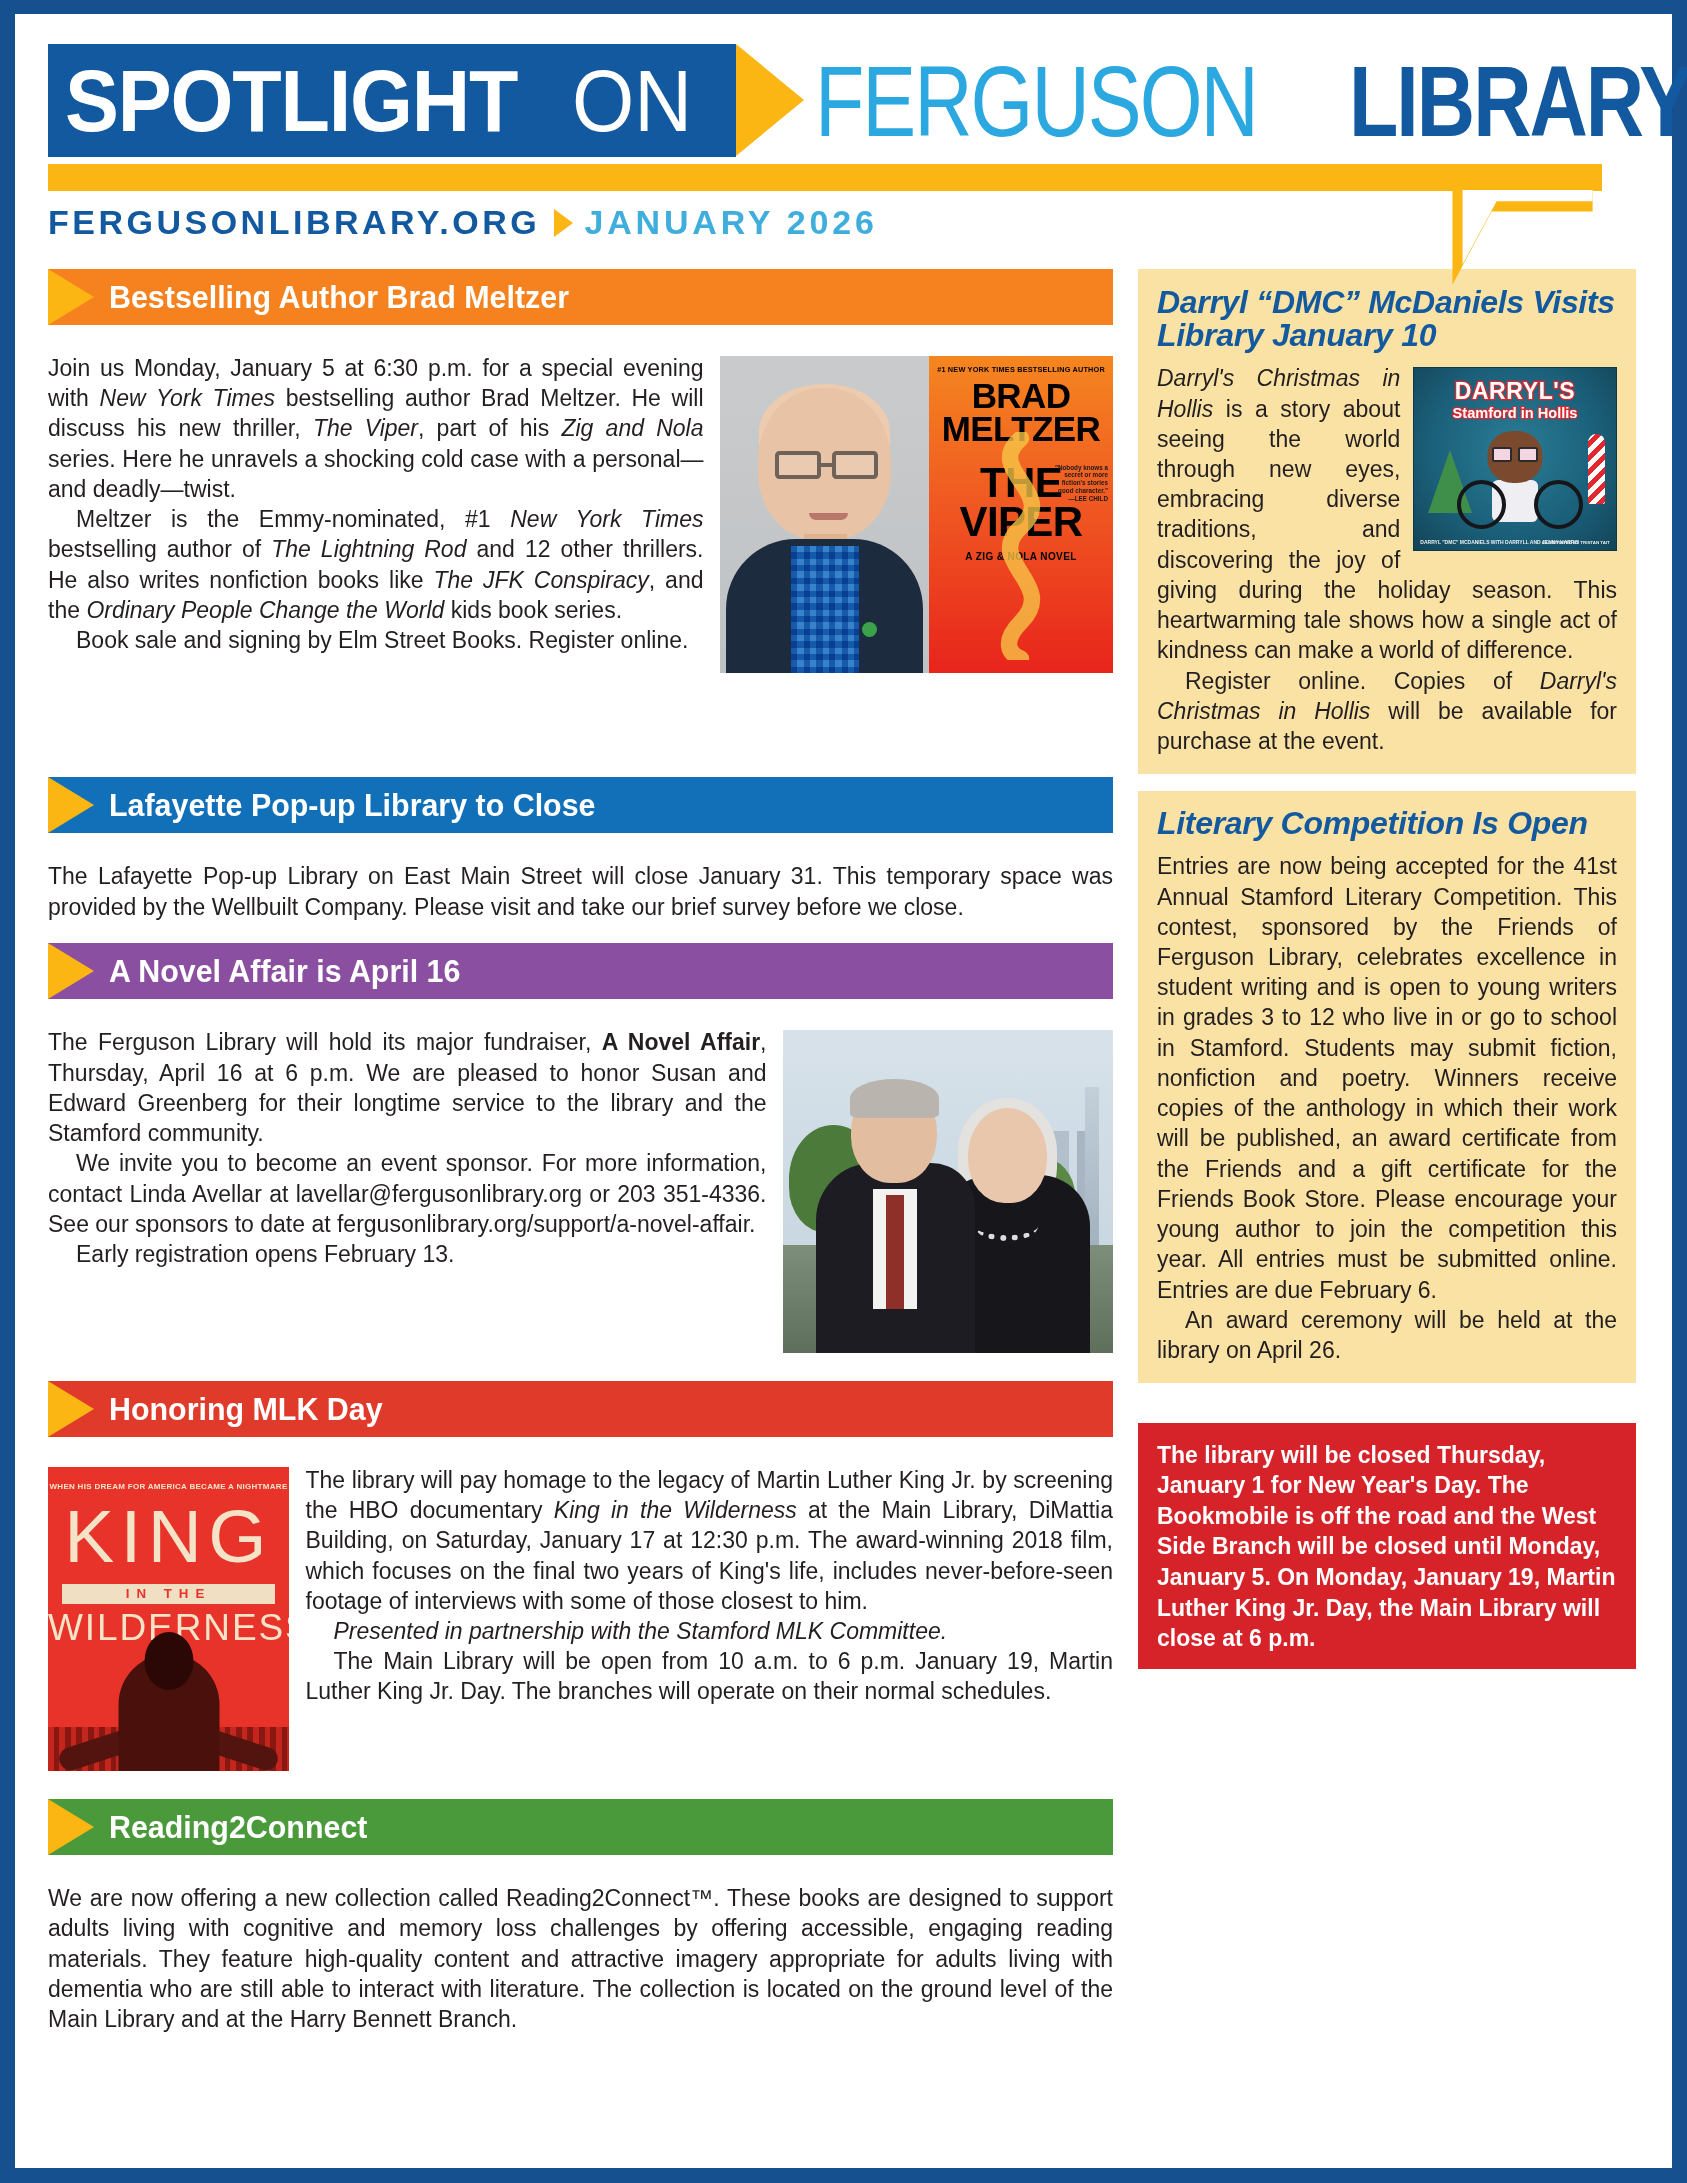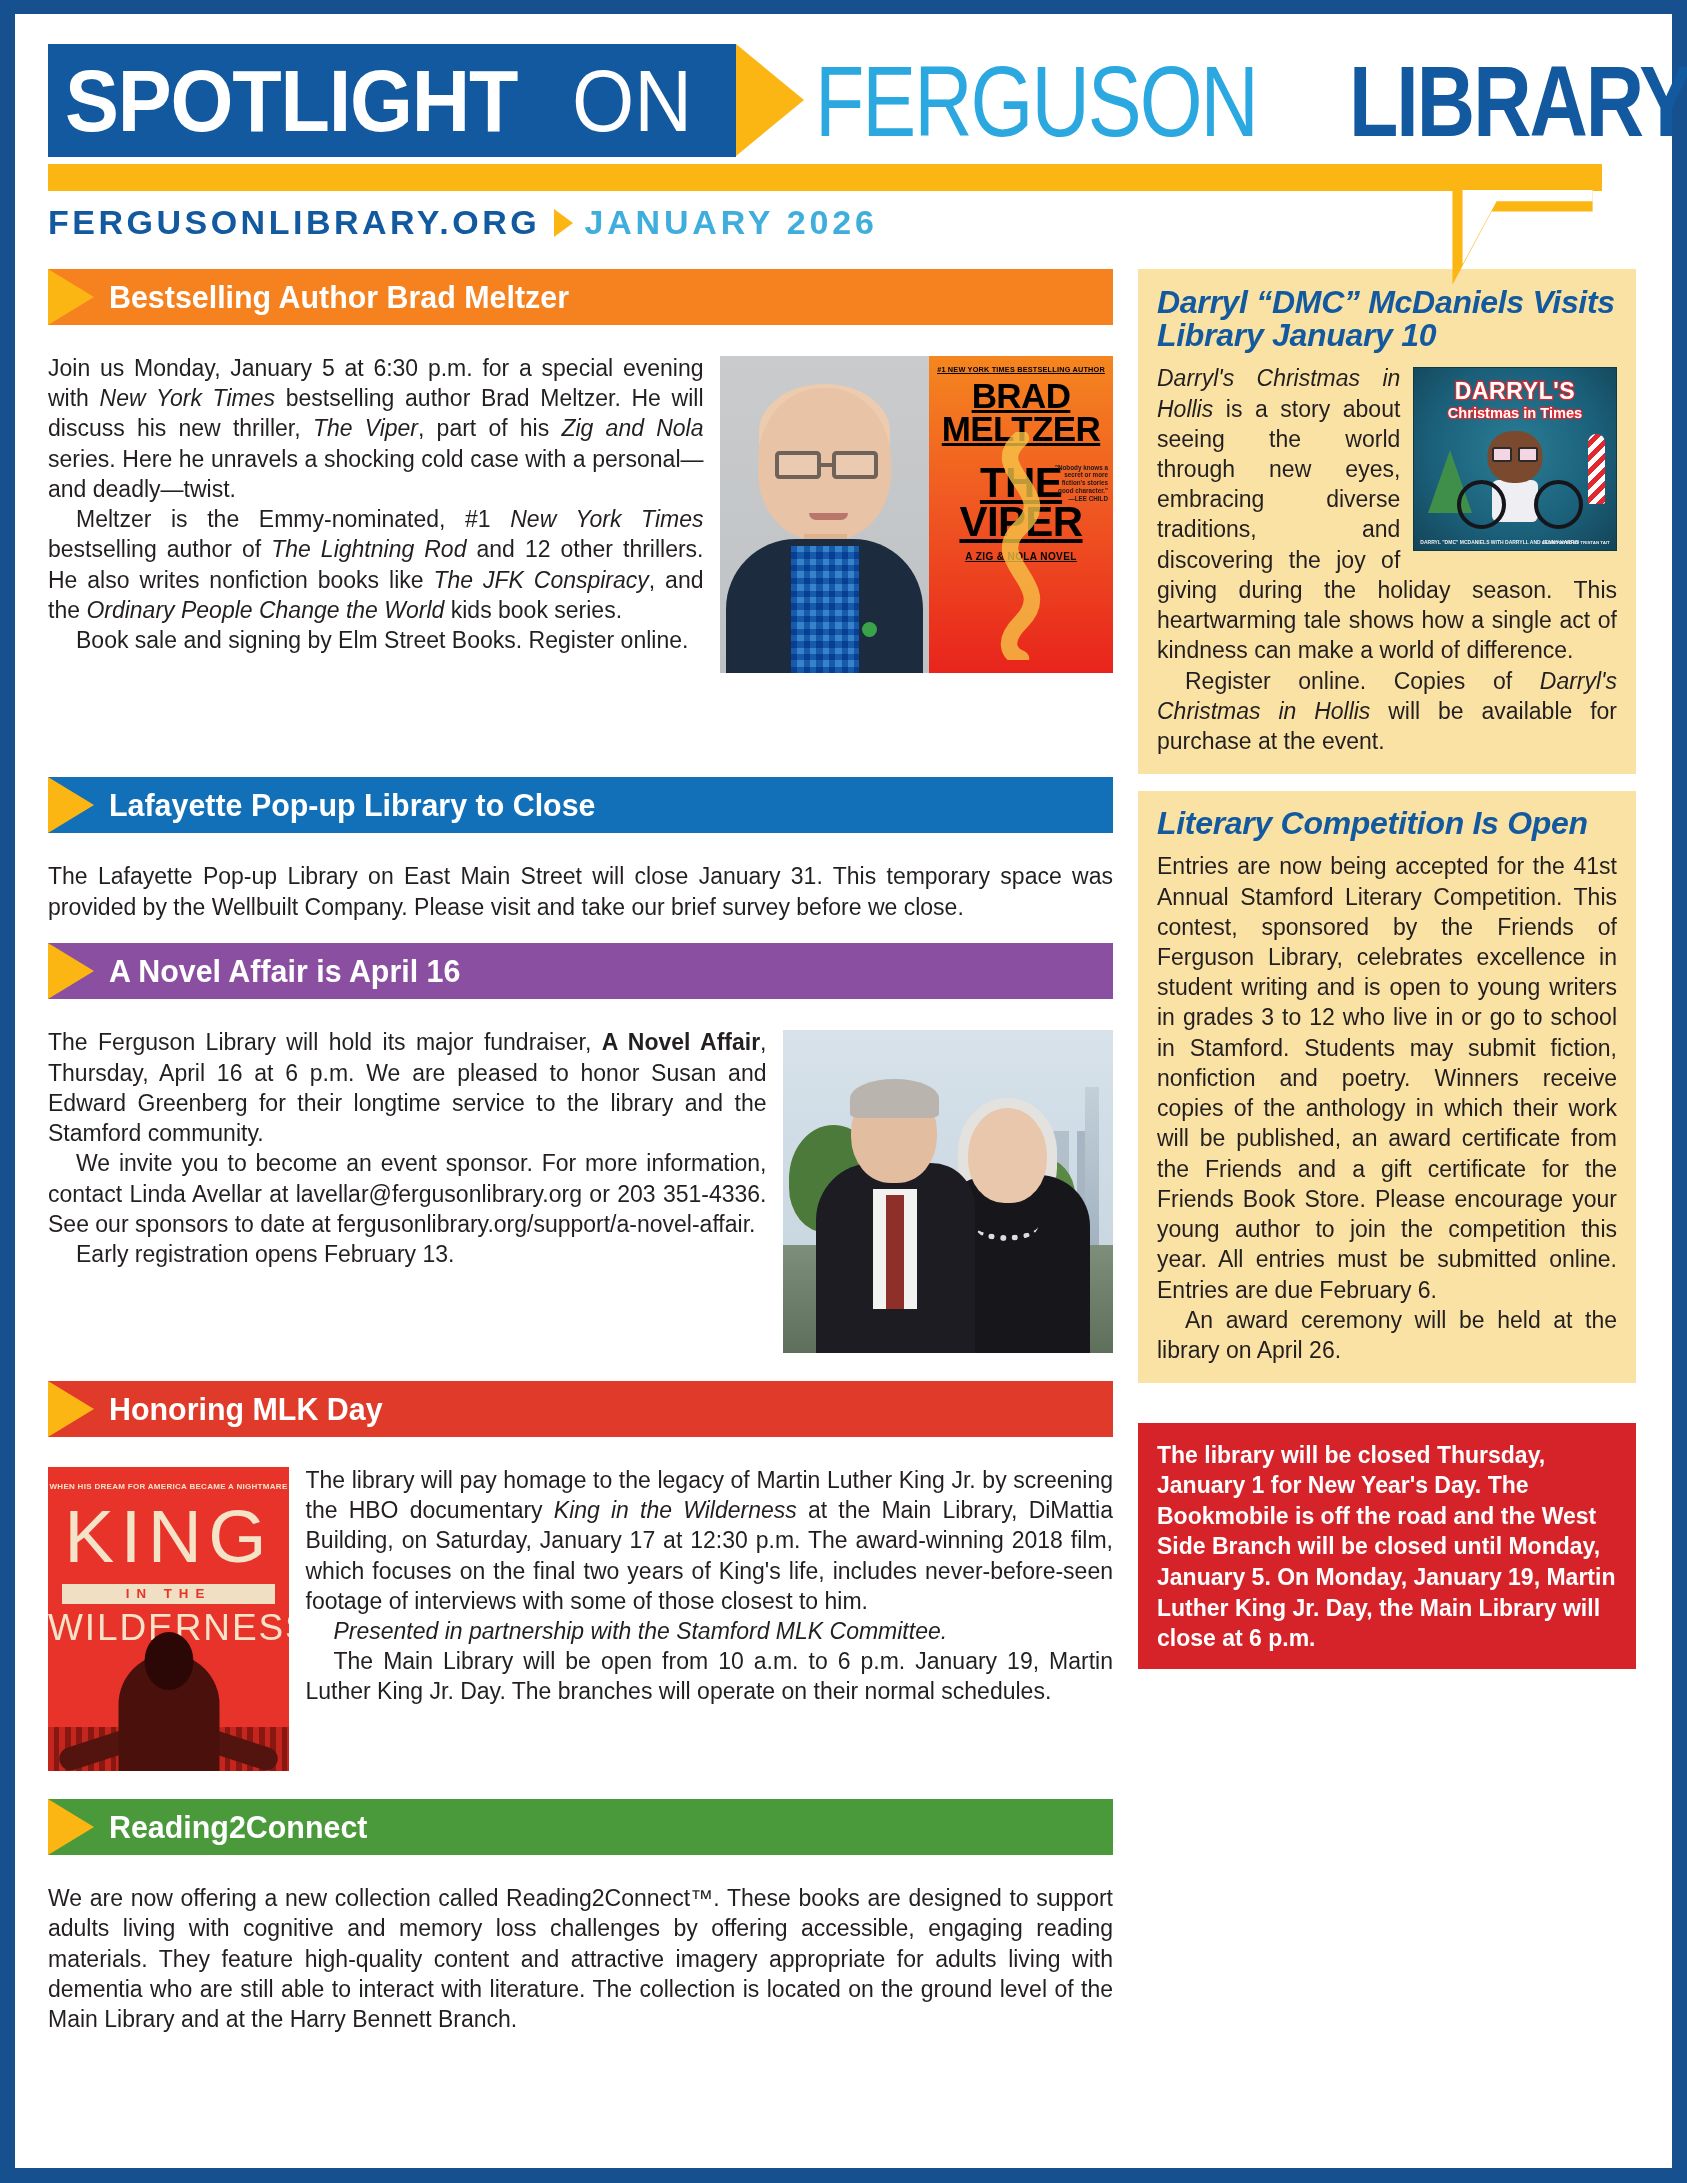--- a/index.html
+++ b/index.html
@@ -139,21 +139,21 @@
   strong { font-weight:700; }
 
   .sec { margin-bottom: 21.6px; }
 
   
   .fr { float:right; margin: 2.5px 0 6.3px 16.5px; }
   .fl { float:left;  margin: 2.5px 16.5px 6.3px 0; }
   .clearfix::after { content:""; display:block; clear:both; }
 
   
-  .meltzer-img { width: 393px; height: 394px; display:flex;text-decoration:underline; }
+  .meltzer-img { width: 393px; height: 394px; display:flex; }
   .portrait {
     width: 209px; height: 317px;
     background: linear-gradient(180deg,#c9cbcd 0%,#bfc2c4 100%);
     position:relative; overflow:hidden;
   }
   .p-head { position:absolute; left:38px; top:32px; width:133px; height:152px;
     background:#e8c3a6; border-radius:48% 48% 44% 44%; }
   .p-scalp { position:absolute; left:39px; top:28px; width:131px; height:95px;
     background:#edcbae; border-radius:50% 50% 20% 20%; }
   .p-glass-l { position:absolute; left:55px; top:95px; width:46px; height:28px;
@@ -455,21 +455,21 @@
         <div class="dmc-cover">
           <div class="dmc-tree"></div>
           <div class="dmc-cane"></div>
           <div class="dmc-torso"></div>
           <div class="dmc-boy-head"></div>
           <div class="dmc-gl-l"></div>
               <div class="dmc-gl-r"></div>
           <div class="dmc-wheel-l"></div>
               <div class="dmc-wheel-r"></div>
           <div class="dmc-t1">DARRYL'S</div>
-          <div class="dmc-t2">Christmas in Times</div>
+          <div class="dmc-t2">Stamford in Hollis</div>
           <div class="dmc-cred">DARRYL "DMC" MCDANIELS WITH DARRYLL AND JENNY HARRIS</div>
           <div class="dmc-cred2">ILLUSTRATED BY TRISTAN TAIT</div>
         </div>
         <p class="body"><em>Darryl's Christmas in Hollis</em><span> is a story about seeing the world through new eyes, embracing diverse traditions, and discovering the joy of giving during the holiday season. This heartwarming tale shows how a single act of kindness can make a world of difference.</span></p>
         <p class="body"><span>Register online. Copies of </span><em>Darryl's Christmas in Hollis</em><span> will be available for purchase at the event.</span></p>
       </div>
 
       <div class="ybox">
         <h2>Literary Competition Is Open</h2>
         <p class="body">Entries are now being accepted for the 41st Annual Stamford Literary Competition. This contest, sponsored by the Friends of Ferguson Library, celebrates excellence in student writing and is open to young writers in grades 3 to 12 who live in or go to school in Stamford. Students may submit fiction, nonfiction and poetry. Winners receive copies of the anthology in which their work will be published, an award certificate from the Friends and a gift certificate for the Friends Book Store. Please encourage your young author to join the competition this year. All entries must be submitted online. Entries are due February 6.</p>

